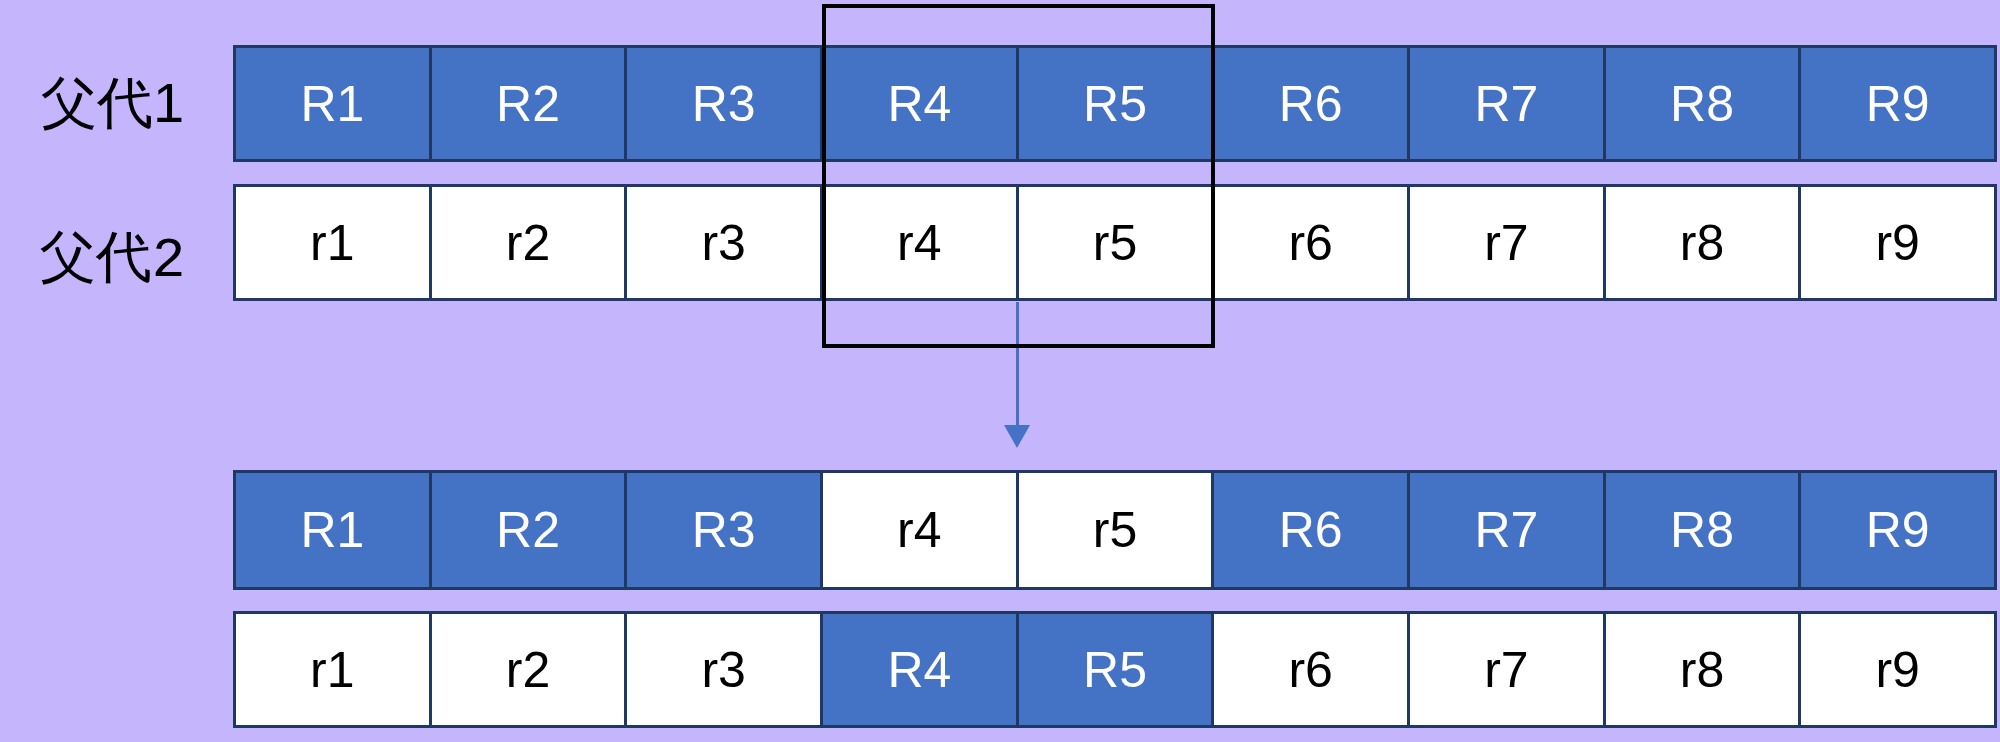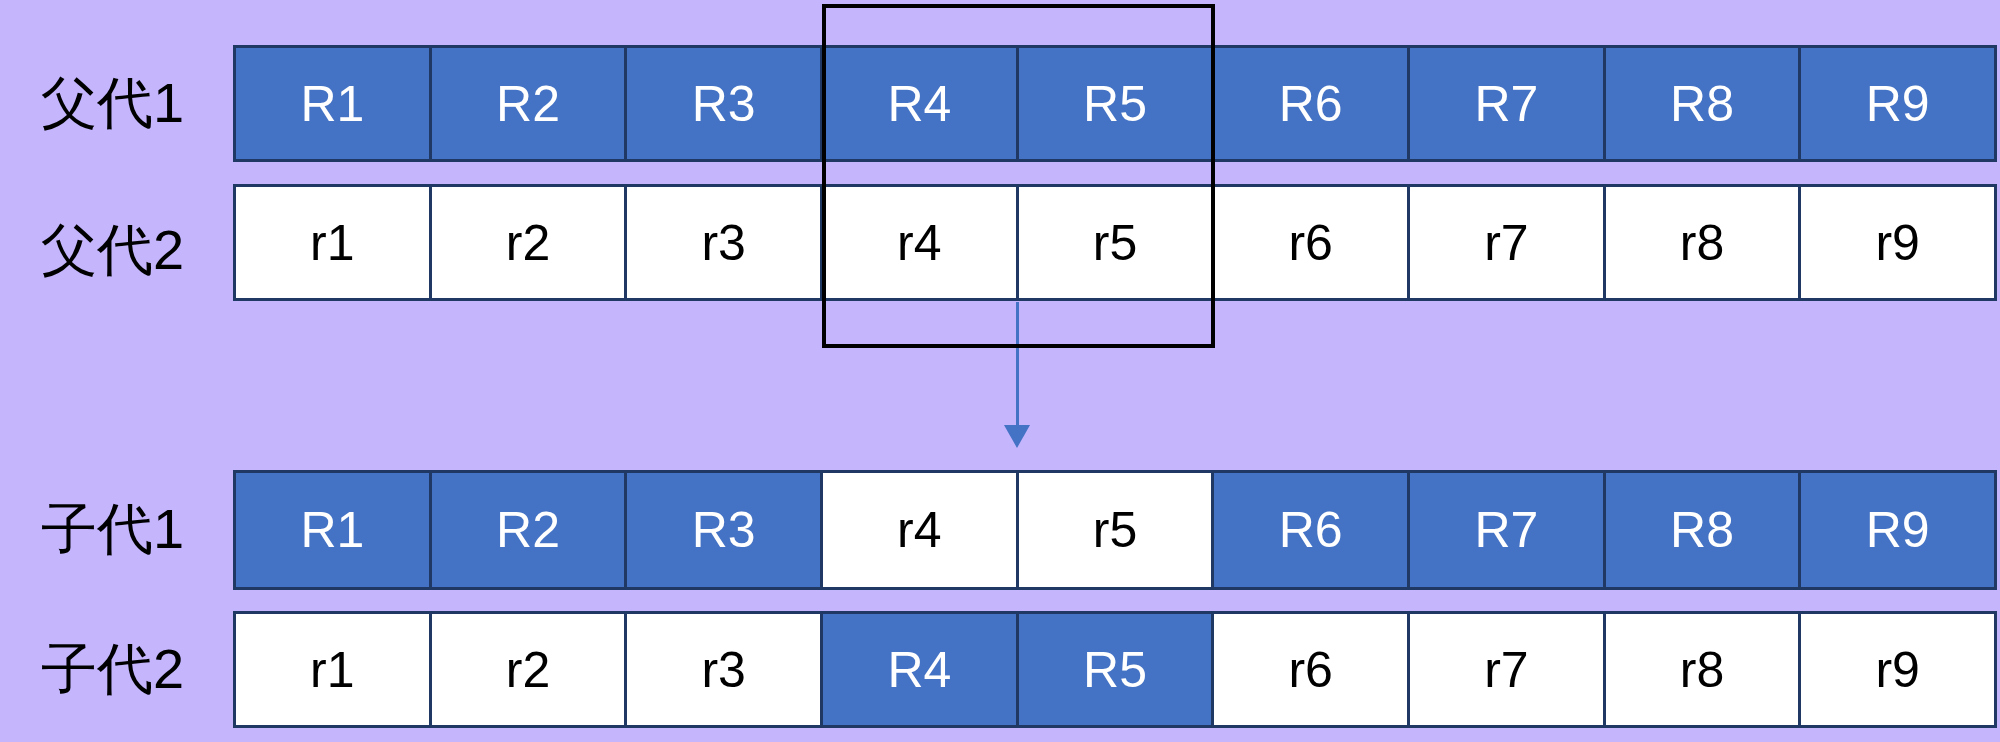--- a/index.html
+++ b/index.html
@@ -51,21 +51,21 @@
   }
   .cell + .cell { border-left: none; }
   .cell.blue  { background: var(--gene-blue); color: var(--text-on-blue); }
   .cell.white { background: #ffffff;          color: var(--text-on-white); }
 
   #row-parent1 { top: 45px;  height: 117px; }
   #row-parent2 { top: 184px; height: 117px; }
   #row-child1  { top: 470px; height: 120px; }
   #row-child2  { top: 611px; height: 117px; }
   #label-parent1 { top: 45px;  height: 117px; }
-  #label-parent2 { top: 192px; height: 117px; }
+  #label-parent2 { top: 199px; height: 117px; font-family: Liberation Mono, monospace; }
   #label-child1  { top: 470px; height: 120px; }
   #label-child2  { top: 611px; height: 117px; }
 
   .selection-box {
     position: absolute;
     left: 822px;
     top: 4px;
     width: 393px;
     height: 344px;
     border: 4px solid var(--selection-box);
@@ -93,22 +93,20 @@
     z-index: 2;
   }
 </style>
 </head>
 <body>
 
 <div class="canvas">
 
   <div class="row-label" id="label-parent1">父代1</div>
   <div class="row-label" id="label-parent2">父代2</div>
-  <div class="row-label" id="label-child1">子代1</div>
-  <div class="row-label" id="label-child2">子代2</div>
 
   <div class="gene-row" id="row-parent1">
       <div class="cell blue">R1</div>
       <div class="cell blue">R2</div>
       <div class="cell blue">R3</div>
       <div class="cell blue">R4</div>
       <div class="cell blue">R5</div>
       <div class="cell blue">R6</div>
       <div class="cell blue">R7</div>
       <div class="cell blue">R8</div>

